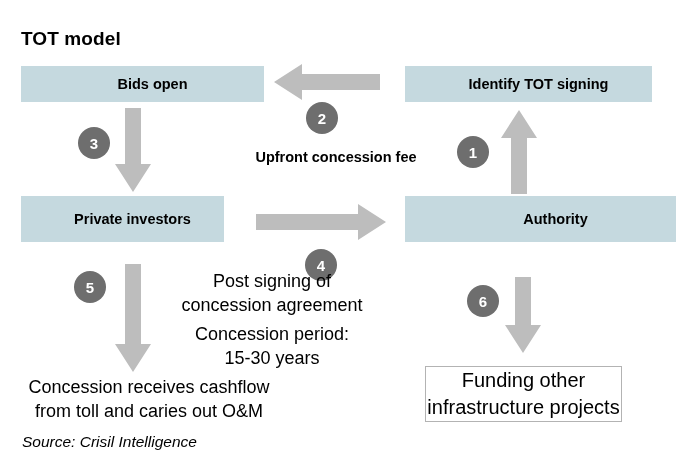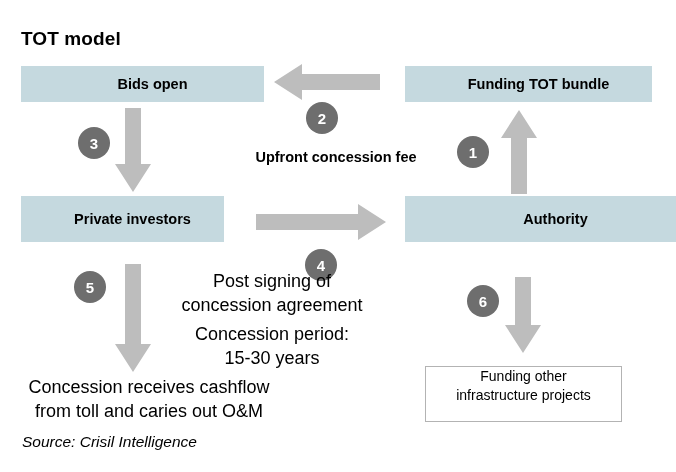--- a/index.html
+++ b/index.html
@@ -36,25 +36,25 @@
     align-items: center;
     justify-content: center;
     text-align: center;
     padding-left: 20px;
   }
   
   .obox {
     background: #ffffff;
     border: 1px solid #b3b3b3;
     color: #000000;
-    font-size: 14px;
+    font-size: 20px;
     font-weight: normal;
     line-height: 1.35;
     display: flex;
-    align-items: flex-start;
+    align-items: flex-end;
     justify-content: center;
     text-align: center;
     box-sizing: border-box;
   }
 
   
   .ptext {
     color: #000000;
     font-size: 18px;
     line-height: 1.35;
@@ -85,21 +85,21 @@
 
 <div id="canvas">
 
   <div class="abs" id="title">TOT model</div>
 
   <div class="abs pbox" style="left:21px; top:66px; width:223px; height:36px;">
     <span>Bids open</span>
   </div>
 
   <div class="abs pbox" style="left:405px; top:66px; width:227px; height:36px;">
-    <span>Funding TOT bundle</span>
+    <span>Identify TOT signing</span>
   </div>
 
   <div class="abs arrow" style="left:274px; top:63px;">
     <svg width="106" height="38" viewBox="0 0 106 38" aria-hidden="true">
       <polygon points="0,19 28,1 28,11 106,11 106,27 28,27 28,37" fill="#bdbdbd"></polygon>
     </svg>
   </div>
 
   <div class="abs badge" style="left:306px; top:102px;">
     <span>2</span>

